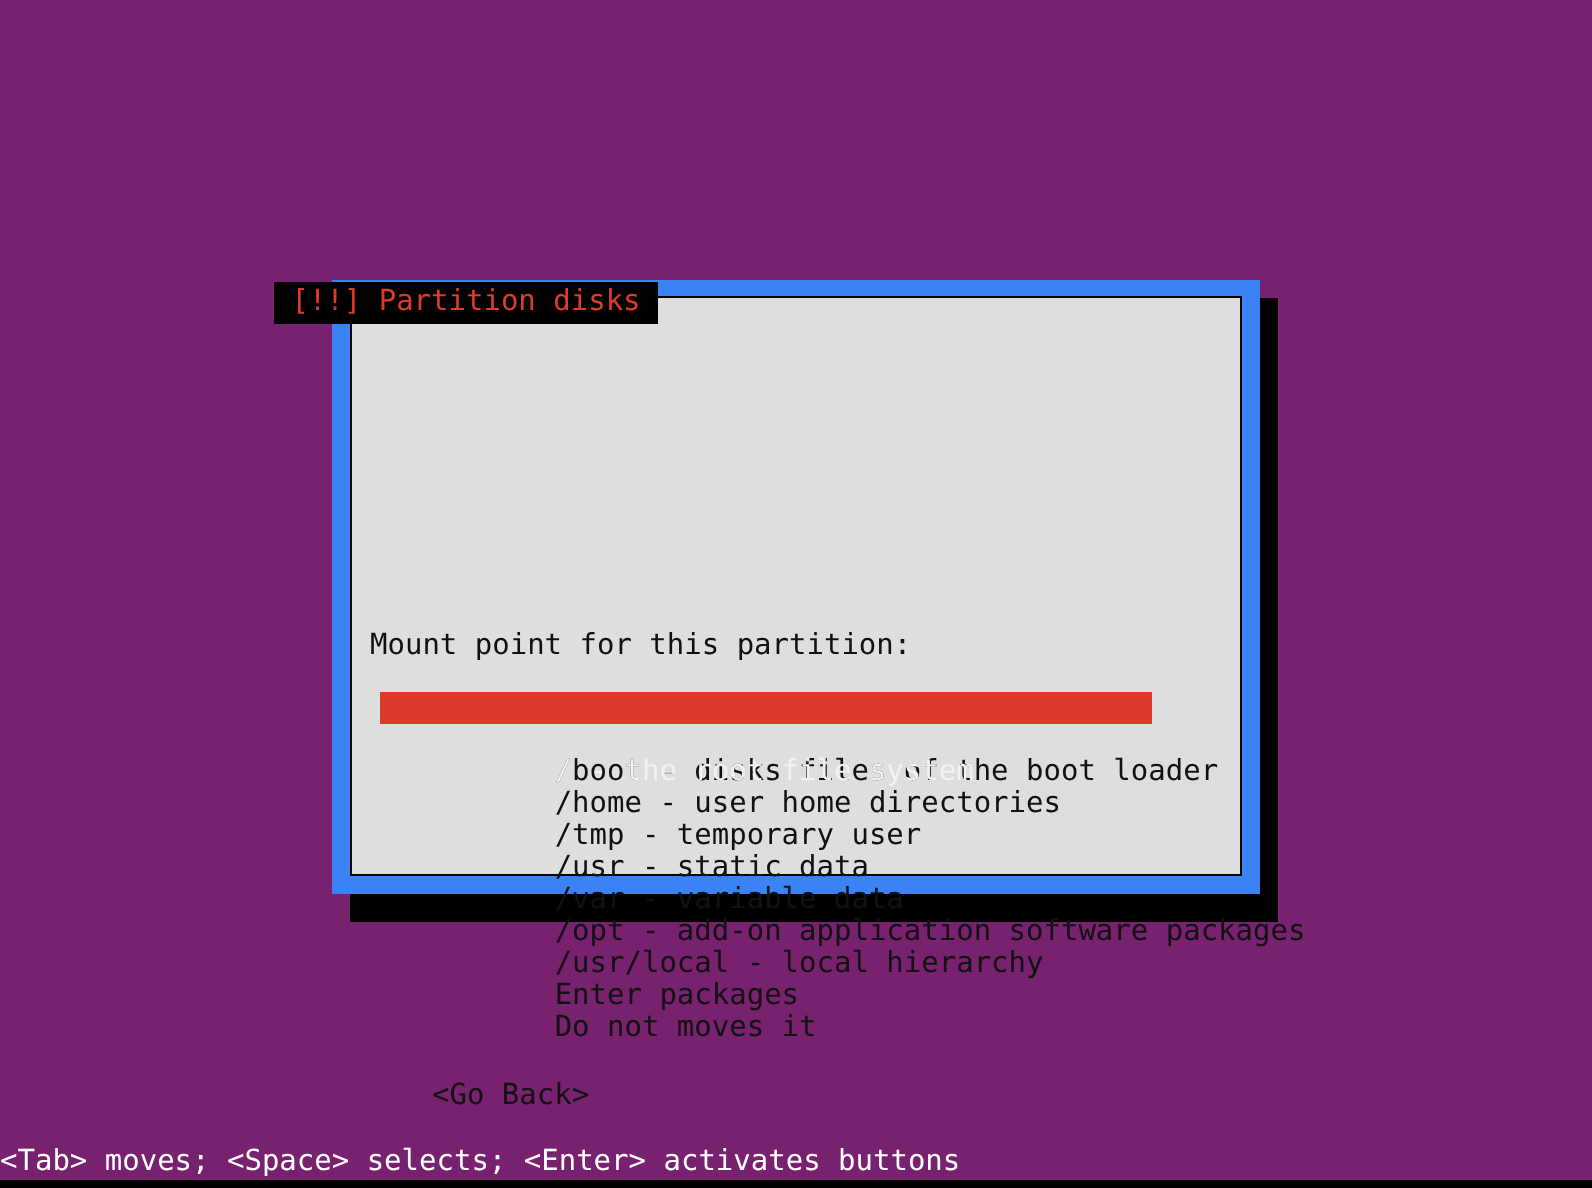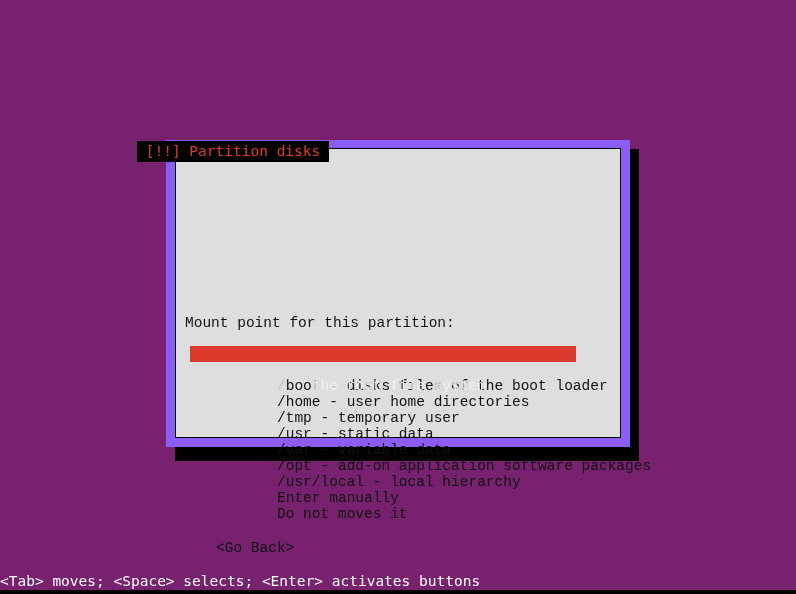--- a/index.html
+++ b/index.html
@@ -33,22 +33,21 @@
     width: 464px;
     height: 312px;
     background: #000000;
   }
   #dialog {
     position: absolute;
     left: 166px;
     top: 140px;
     width: 464px;
     height: 307px;
-    background: #8b5cf6;
-    font-family: Liberation Mono, monospace;
+    background: #3b82f6;
   }
   #dialog-frame {
     position: absolute;
     left: 9px;
     top: 8px;
     width: 446px;
     height: 290px;
     border: 1px solid #000000;
     box-sizing: border-box;
     background: #dedede;
@@ -221,21 +220,21 @@
 
         <div class="menu-item">
           <span class="item-label">/opt - add-on application software packages</span>
         </div>
 
         <div class="menu-item">
           <span class="item-label">/usr/local - local hierarchy</span>
         </div>
 
         <div class="menu-item">
-          <span class="item-label">Enter manually</span>
+          <span class="item-label">Enter packages</span>
         </div>
 
         <div class="menu-item">
           <span class="item-label">Do not moves it</span>
         </div>
 
       </div>
 
       <div id="go-back">&lt;Go Back&gt;</div>
 

